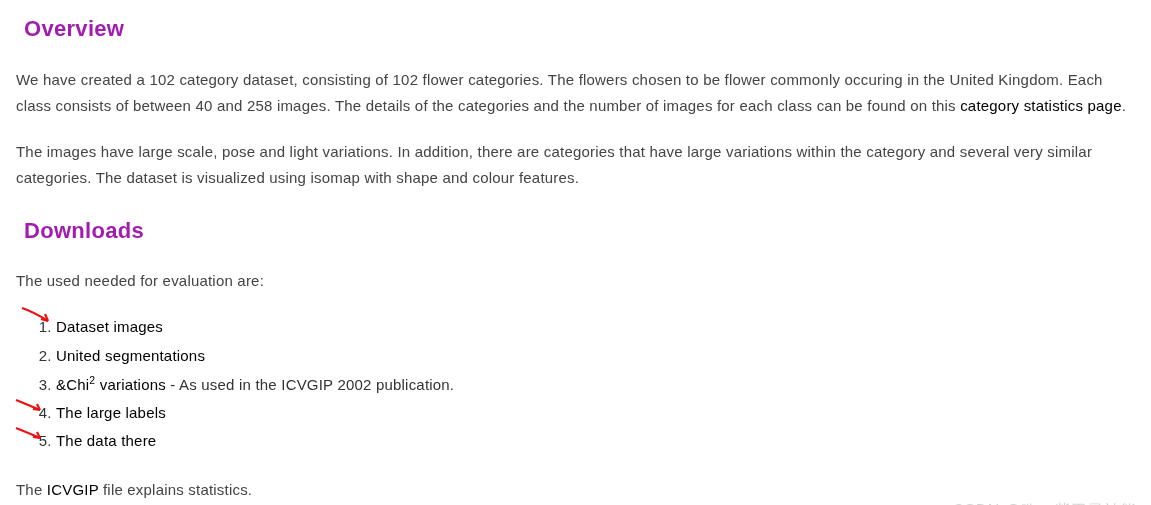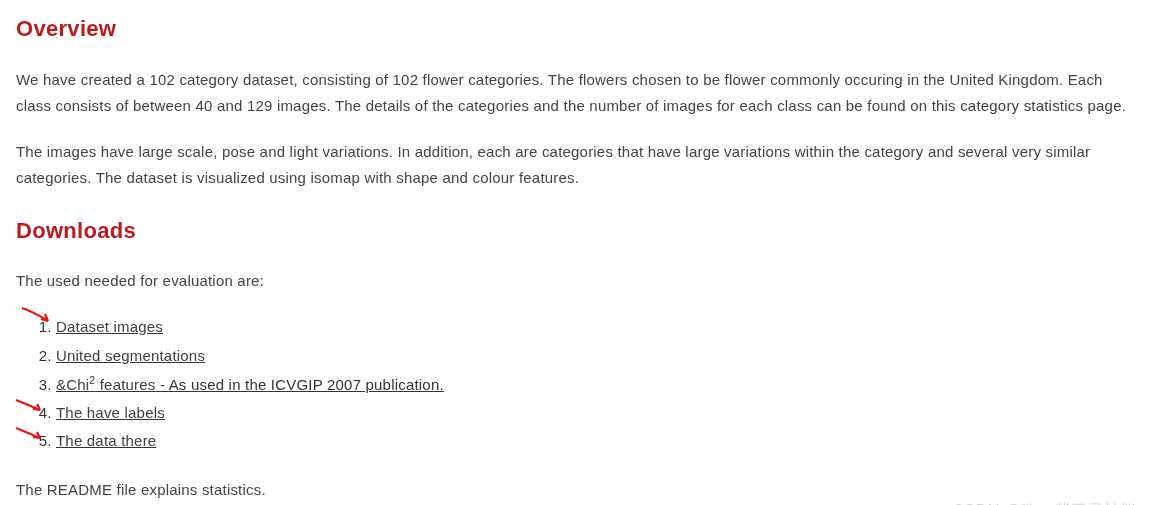--- a/index.html
+++ b/index.html
@@ -8,39 +8,38 @@
     font-family: -apple-system, BlinkMacSystemFont, "Segoe UI", Helvetica, Arial, sans-serif;
     font-size: 15px;
     line-height: 1.75;
     color: #333;
     background: #fff;
     position: relative;
     width: 1151px;
     box-sizing: border-box;
   }
   h2 {
-    color: #b91c1c;
+    color: #a21caf;
     font-size: 22px;
     font-weight: 700;
-    margin: 0 0 18px 0;
+    margin: 0 0 18px 8px;
     letter-spacing: .3px;
   }
   h2.first { margin-top: 2px; }
   h2.second{ margin-top: 20px; }
   p {
     margin: 0 0 20px 0;
     color: #444;
     letter-spacing: .2px;
   }
-  a { color: #404040; text-decoration: none; }
+  a { color: #000000; text-decoration: none; }
   ol {
     margin: 0 0 22px 0;
     padding-left: 40px;
     color: #333;
-    text-decoration: underline;
   }
   ol li {
     margin: 2px 0;
     letter-spacing: .2px;
   }
   sup { font-size: .7em; }
   .watermark {
     position: absolute;
     right: 14px;
     bottom: 6px;
@@ -55,49 +54,49 @@
     pointer-events: none;
   }
   .arrow svg { display:block; }
 </style>
 </head>
 <body>
 
 <h2 class="first">Overview</h2>
 
 <p>
-  <span>We have created a 102 category dataset, consisting of 102 flower categories. The flowers chosen to be flower commonly occuring in the United Kingdom. Each class consists of between 40 and 129 images. The details of the categories and the number of images for each class can be found on this </span><a href="#">category statistics page</a><span>.</span>
+  <span>We have created a 102 category dataset, consisting of 102 flower categories. The flowers chosen to be flower commonly occuring in the United Kingdom. Each class consists of between 40 and 258 images. The details of the categories and the number of images for each class can be found on this </span><a href="#">category statistics page</a><span>.</span>
 </p>
 
-<p>The images have large scale, pose and light variations. In addition, each are categories that have large variations within the category and several very similar categories. The dataset is visualized using isomap with shape and colour features.</p>
+<p>The images have large scale, pose and light variations. In addition, there are categories that have large variations within the category and several very similar categories. The dataset is visualized using isomap with shape and colour features.</p>
 
 <h2 class="second">Downloads</h2>
 
 <p>The used needed for evaluation are:</p>
 
 <ol>
   <li>
     <a href="#">Dataset images</a>
   </li>
   <li>
     <a href="#">United segmentations</a>
   </li>
   <li>
-    <a href="#"><span>&amp;Chi</span><sup>2</sup><span> features</span></a><span> - As used in the ICVGIP 2007 publication.</span>
+    <a href="#"><span>&amp;Chi</span><sup>2</sup><span> variations</span></a><span> - As used in the ICVGIP 2002 publication.</span>
   </li>
   <li>
-    <a href="#">The have labels</a>
+    <a href="#">The large labels</a>
   </li>
   <li>
     <a href="#">The data there</a>
   </li>
 </ol>
 
 <p>
-  <span>The </span><a href="#">README</a><span> file explains statistics.</span>
+  <span>The </span><a href="#">ICVGIP</a><span> file explains statistics.</span>
 </p>
 
 <div class="watermark">CSDN @嗨，紫玉灵神熊</div>
 
 <div class="arrow" style="left:20px; top:306px;">
   <svg width="34" height="20">
       <path d="M2 2 Q14 6 28 15" stroke="#e11" stroke-width="2.2" fill="none"></path>
       <path d="M28 15 L21 13 M28 15 L25 8" stroke="#e11" stroke-width="2.2" fill="none"></path>
     </svg>
 </div>

